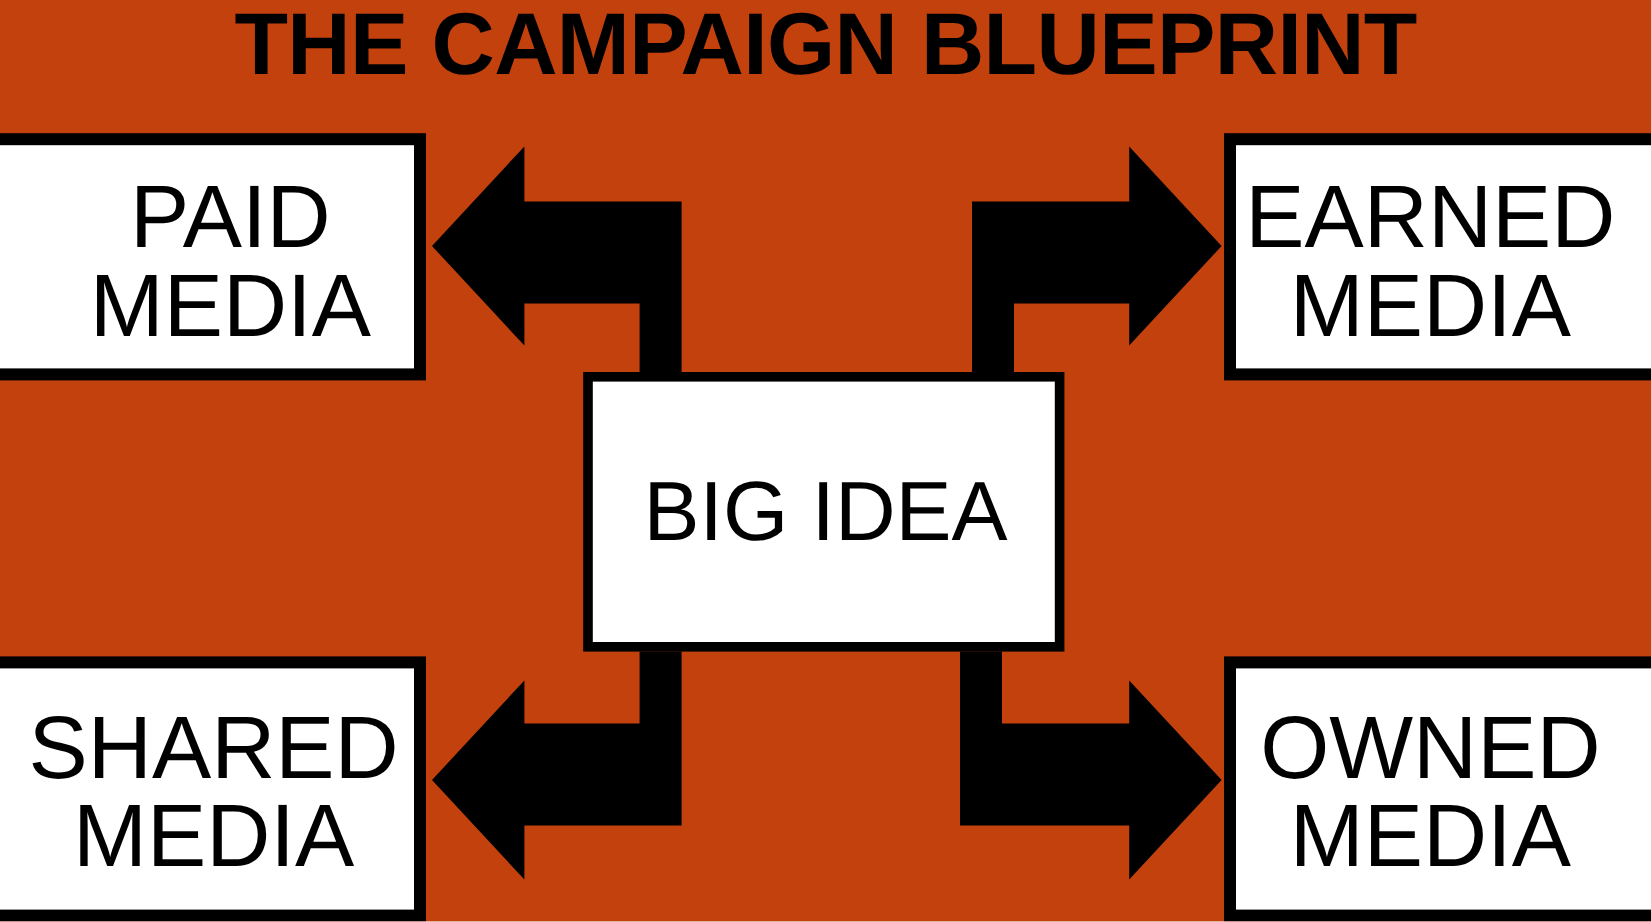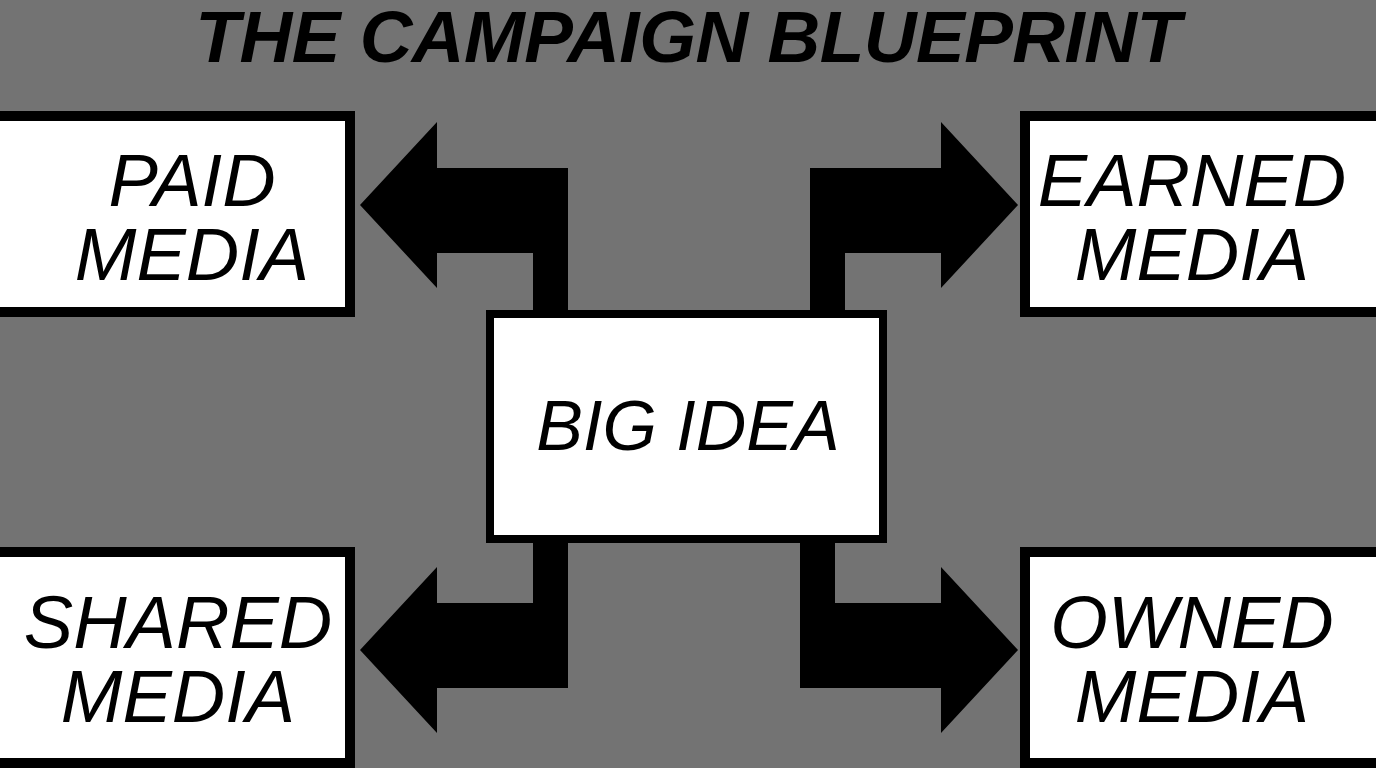--- a/index.html
+++ b/index.html
@@ -10,22 +10,21 @@
   body {
     width: 1376px;
     height: 768px;
     overflow: hidden;
     font-family: "Liberation Sans", sans-serif;
   }
   #stage {
     position: relative;
     width: 1376px;
     height: 768px;
-    background: #737373;
-    font-style: italic;
+    background: #c2410c;
   }
   #diagram-svg {
     position: absolute;
     left: 0;
     top: 0;
     width: 1376px;
     height: 768px;
     display: block;
   }
   .title-text {

